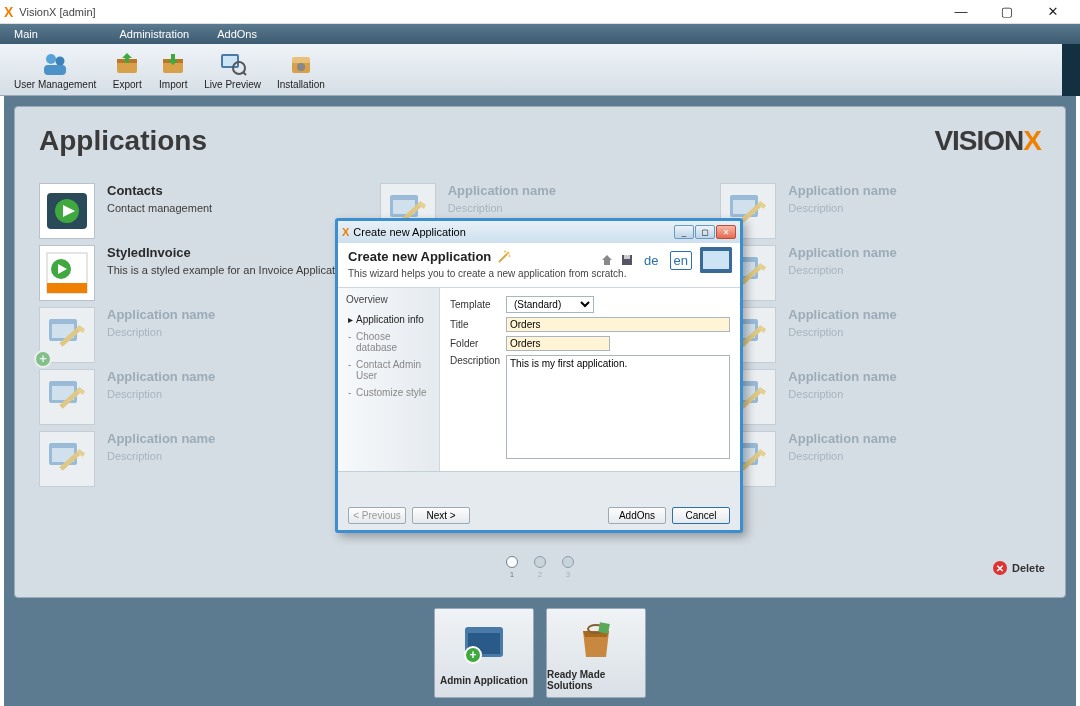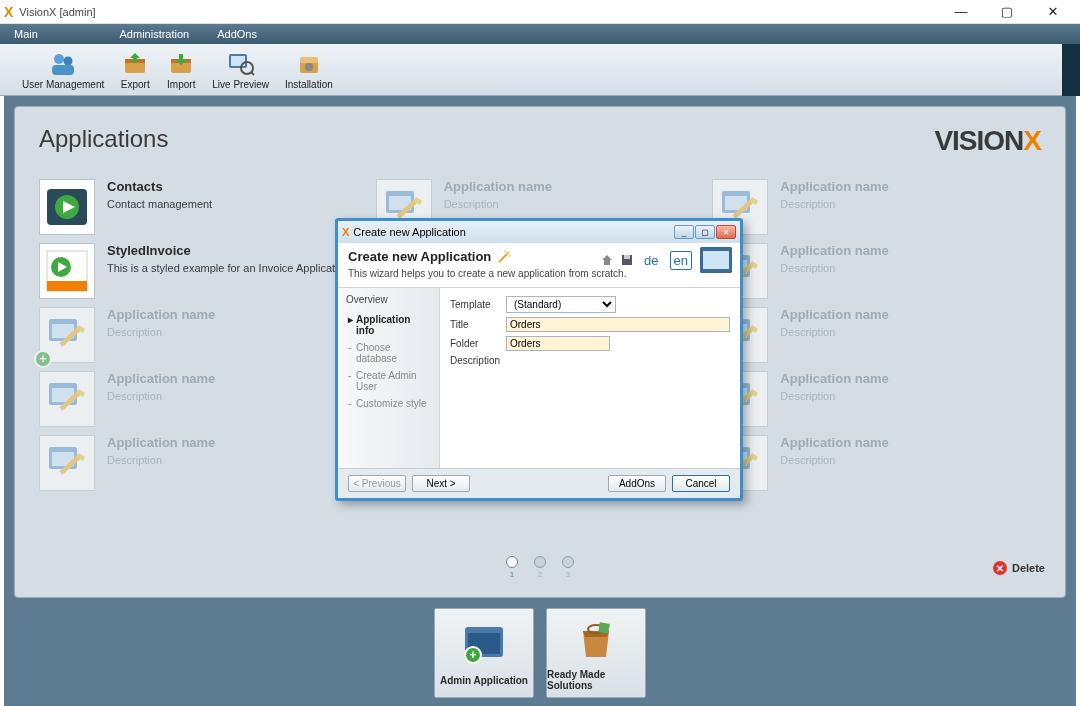--- a/index.html
+++ b/index.html
@@ -11,34 +11,34 @@
 .titlebar .title { font-size: 11px; color: #444; }
 .titlebar .winbtns { margin-left: auto; display: flex; gap: 0; }
 .titlebar .winbtn { width: 46px; height: 24px; display: flex; align-items: center; justify-content: center; font-size: 13px; color: #222; }
 
 
 .menubar { height: 20px; background: linear-gradient(#5a7a90, #3c5a70); display: flex; align-items: stretch; }
 .menubar .tab { padding: 0 14px; font-size: 11px; color: #fff; display: flex; align-items: center; cursor: default; }
 .menubar .tab.active { background: #e8eef2; color: #222; border-top-left-radius: 3px; border-top-right-radius: 3px; margin-top: 28px; }
 
 
-.toolbar { height: 52px; background: linear-gradient(#eef3f7, #d6dfe6); display: flex; align-items: center; padding-left: 14px; border-bottom: 1px solid #9aaab6; position: relative; }
+.toolbar { height: 52px; background: linear-gradient(#eef3f7, #d6dfe6); display: flex; align-items: center; padding-left: 6px; border-bottom: 1px solid #9aaab6; position: relative; }
 .tool { display: flex; flex-direction: column; align-items: center; justify-content: center; padding: 2px 8px; font-size: 10px; color: #222; }
 .tool .ticon { width: 30px; height: 30px; display: flex; align-items: center; justify-content: center; }
 .toolbar .rnotch { position: absolute; right: 0; top: 0; width: 18px; height: 52px; background: #123040; }
 
 
 .main { position: absolute; top: 96px; left: 4px; right: 4px; bottom: 0; background: #5c7b90; padding: 10px; }
 .panel { background: #d5dde4; border: 1px solid #9aaab6; border-radius: 4px; height: 492px; padding: 18px 24px; position: relative; }
-.panel h1 { font-size: 24px; color: #3a3a3a; font-weight: normal; margin-bottom: 26px; }
+.panel h1 { font-size: 28px; color: #3a3a3a; font-weight: bold; margin-bottom: 26px; }
 .brand { position: absolute; right: 24px; top: 18px; font-size: 28px; font-weight: 900; letter-spacing: -1px; }
 .brand .v1 { color: #3a3a3a; }
 .brand .v2 { color: #f08000; }
 
-.appgrid { display: grid; grid-template-columns: 1fr 1fr 1fr; column-gap: 20px; row-gap: 6px; gap: 8px; }
+.appgrid { display: grid; grid-template-columns: 1fr 1fr 1fr; column-gap: 20px; row-gap: 6px; }
 .appitem { display: flex; gap: 12px; align-items: flex-start; }
 .appitem .aicn { width: 56px; height: 56px; background: #fff; border: 1px solid #b7c3cc; position: relative; display: flex; align-items: center; justify-content: center; flex-shrink: 0; }
 .appitem.placeholder .aicn { opacity: 0.55; }
 .appitem .ttl { font-size: 13px; font-weight: bold; color: #2a2a2a; margin-bottom: 4px; }
 .appitem.placeholder .ttl { color: #9bacb8; }
 .appitem .dsc { font-size: 11px; color: #3a3a3a; }
 .appitem.placeholder .dsc { color: #a6b4be; }
 .plusbadge { position: absolute; left: -6px; bottom: -6px; width: 18px; height: 18px; background: #3fa83f; border-radius: 50%; border: 2px solid #fff; color: #fff; font-size: 13px; line-height: 14px; text-align: center; font-weight: bold; }
 
 .pager { position: absolute; left: 50%; transform: translateX(-50%); bottom: 18px; display: flex; gap: 16px; align-items: center; }
@@ -67,36 +67,36 @@
 .dlg-header .hright { position: absolute; right: 8px; top: 4px; display: flex; align-items: center; gap: 8px; }
 .dlg-header .lang { font-size: 13px; color: #2a6fb0; padding: 1px 3px; }
 .dlg-header .lang.active { border: 1px solid #2a6fb0; border-radius: 2px; }
 .dlg-header .himg { width: 32px; height: 26px; background: linear-gradient(#4a7aa8,#2a5a88); border-radius: 2px; }
 
 .dlg-body { display: flex; min-height: 180px; }
 .dlg-side { width: 116px; background: linear-gradient(to right,#f7f9fb,#e5eaef); border-right: 1px solid #d0d6db; padding: 6px 8px; font-size: 10px; }
 .dlg-side .ov { color: #444; margin-bottom: 6px; }
 .dlg-side .step { color: #888; padding: 3px 0 3px 10px; position: relative; }
 .dlg-side .step::before { content: "-"; position: absolute; left: 2px; color: #888; }
-.dlg-side .step.active { color: #222; font-weight: bold; }
+.dlg-side .step.active { color: #222; font-weight: normal; }
 .dlg-side .step.active::before { content: "\25B8"; color: #222; }
 
 .dlg-form { flex: 1; padding: 8px 10px; font-size: 10px; }
 .dlg-form .row { display: flex; align-items: center; margin-bottom: 4px; }
 .dlg-form .lbl { width: 56px; color: #333; }
 .dlg-form select, .dlg-form input[type=text] { font-size: 10px; padding: 1px 3px; border: 1px solid #a9b6c0; }
-.dlg-form select { width: 110px; background: #fff; }
+.dlg-form select { width: 88px; background: #fff; }
 .dlg-form input.wide { width: 224px; background: #fff4d6; }
 .dlg-form input.med { width: 104px; background: #fff4d6; }
 .dlg-form textarea { width: 224px; height: 104px; font-size: 10px; padding: 2px 3px; border: 1px solid #a9b6c0; resize: none; font-family: inherit; }
 .dlg-form .row.ta { align-items: flex-start; }
 
 .dlg-footer { background: #e5eaef; border-top: 1px solid #c6cfd6; padding: 6px 10px; display: flex; gap: 6px; }
 .dlg-footer .spacer { flex: 1; }
-.dlg-footer button { font-size: 10px; padding: 2px 0; width: 58px; background: linear-gradient(#fdfdfd,#e6e9ec); border: 1px solid #9aaab6; border-radius: 2px; }
+.dlg-footer button { font-size: 10px; padding: 2px 0; width: 58px; background: linear-gradient(#fdfdfd,#e6e9ec); border: 1px solid #9aaab6; border-radius: 2px; margin-top: 29px; }
 .dlg-footer button:disabled { color: #999; }
 .dlg-footer button.primary { border: 1px solid #2a6fb0; }
 
 svg { display: block; }
 </style>
 </head>
 <body>
 
 <div class="titlebar">
   <span class="logo-x">X</span>
@@ -484,38 +484,39 @@
             <rect x="3" y="4" width="26" height="18" fill="#cde4f5"></rect>
           </svg>
       </div>
     </div>
   </div>
   <div class="dlg-body">
     <div class="dlg-side">
       <div class="ov">Overview</div>
       <div class="step active">Application info</div>
       <div class="step">Choose database</div>
-      <div class="step">Create Admin User</div>
+      <div class="step">Contact Admin User</div>
       <div class="step">Customize style</div>
     </div>
     <div class="dlg-form">
       <div class="row">
         <span class="lbl">Template</span>
         <select><option>(Standard)</option></select>
       </div>
       <div class="row">
         <span class="lbl">Title</span>
         <input type="text" class="wide" value="Orders" style="">
       </div>
       <div class="row">
         <span class="lbl">Folder</span>
         <input type="text" class="med" value="Orders" style="">
       </div>
       <div class="row ta">
         <span class="lbl">Description</span>
+        <textarea style="">This is my first application.</textarea>
       </div>
     </div>
   </div>
   <div class="dlg-footer">
     <button disabled="">&lt; Previous</button>
     <button>Next &gt;</button>
     <div class="spacer"></div>
     <button>AddOns</button>
     <button class="primary">Cancel</button>
   </div>

